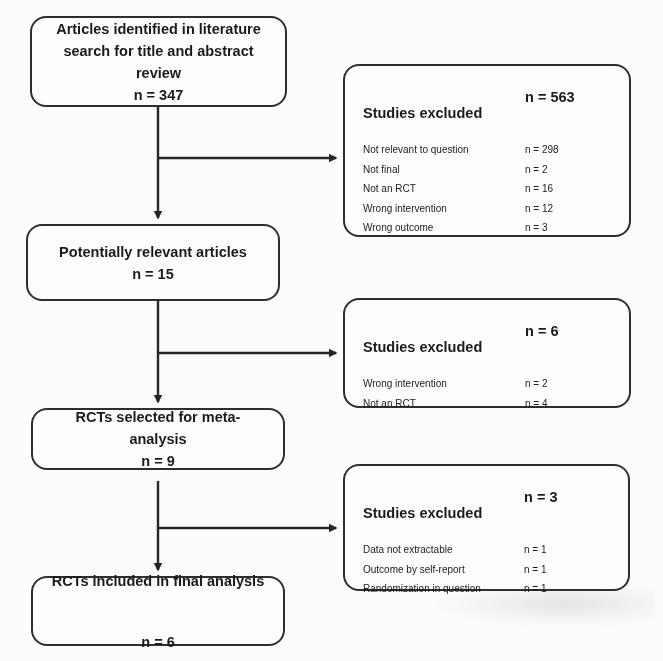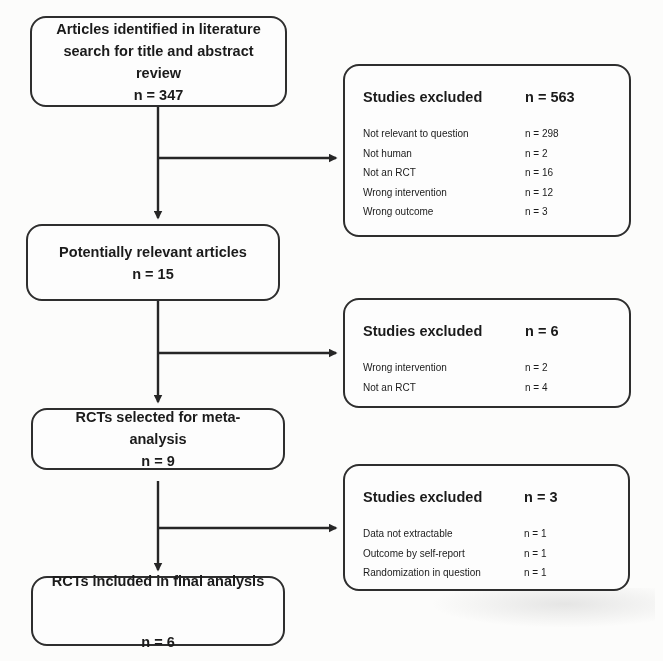--- a/index.html
+++ b/index.html
@@ -46,21 +46,21 @@
   .excl-box {
     padding: 21px 20px 14px 18px;
   }
   .excl-header {
     display: flex;
     font-weight: bold;
     font-size: 14.5px;
     line-height: 20px;
     margin-bottom: 17px;
   }
-  .excl-header .lbl { flex: 1; }
+  .excl-header .lbl { flex: 1; margin-top: 16px; }
   .excl-header .val { width: 84px; }
   .excl-row {
     display: flex;
     font-size: 10px;
     line-height: 19.5px;
   }
   .excl-row .lbl { flex: 1; }
   .excl-row .val { width: 84px; }
   .artifact {
     position: absolute;
@@ -103,21 +103,21 @@
   <div class="box excl-box" style="left:343px; top:64px; width:288px; height:173px;">
     <div class="excl-header">
       <span class="lbl">Studies excluded</span>
       <span class="val">n = 563</span>
     </div>
     <div class="excl-row">
       <span class="lbl">Not relevant to question</span>
       <span class="val">n = 298</span>
     </div>
     <div class="excl-row">
-      <span class="lbl">Not human</span>
+      <span class="lbl">Not final</span>
       <span class="val">n = 2</span>
     </div>
     <div class="excl-row">
       <span class="lbl">Not an RCT</span>
       <span class="val">n = 16</span>
     </div>
     <div class="excl-row">
       <span class="lbl">Wrong intervention</span>
       <span class="val">n = 12</span>
     </div>

